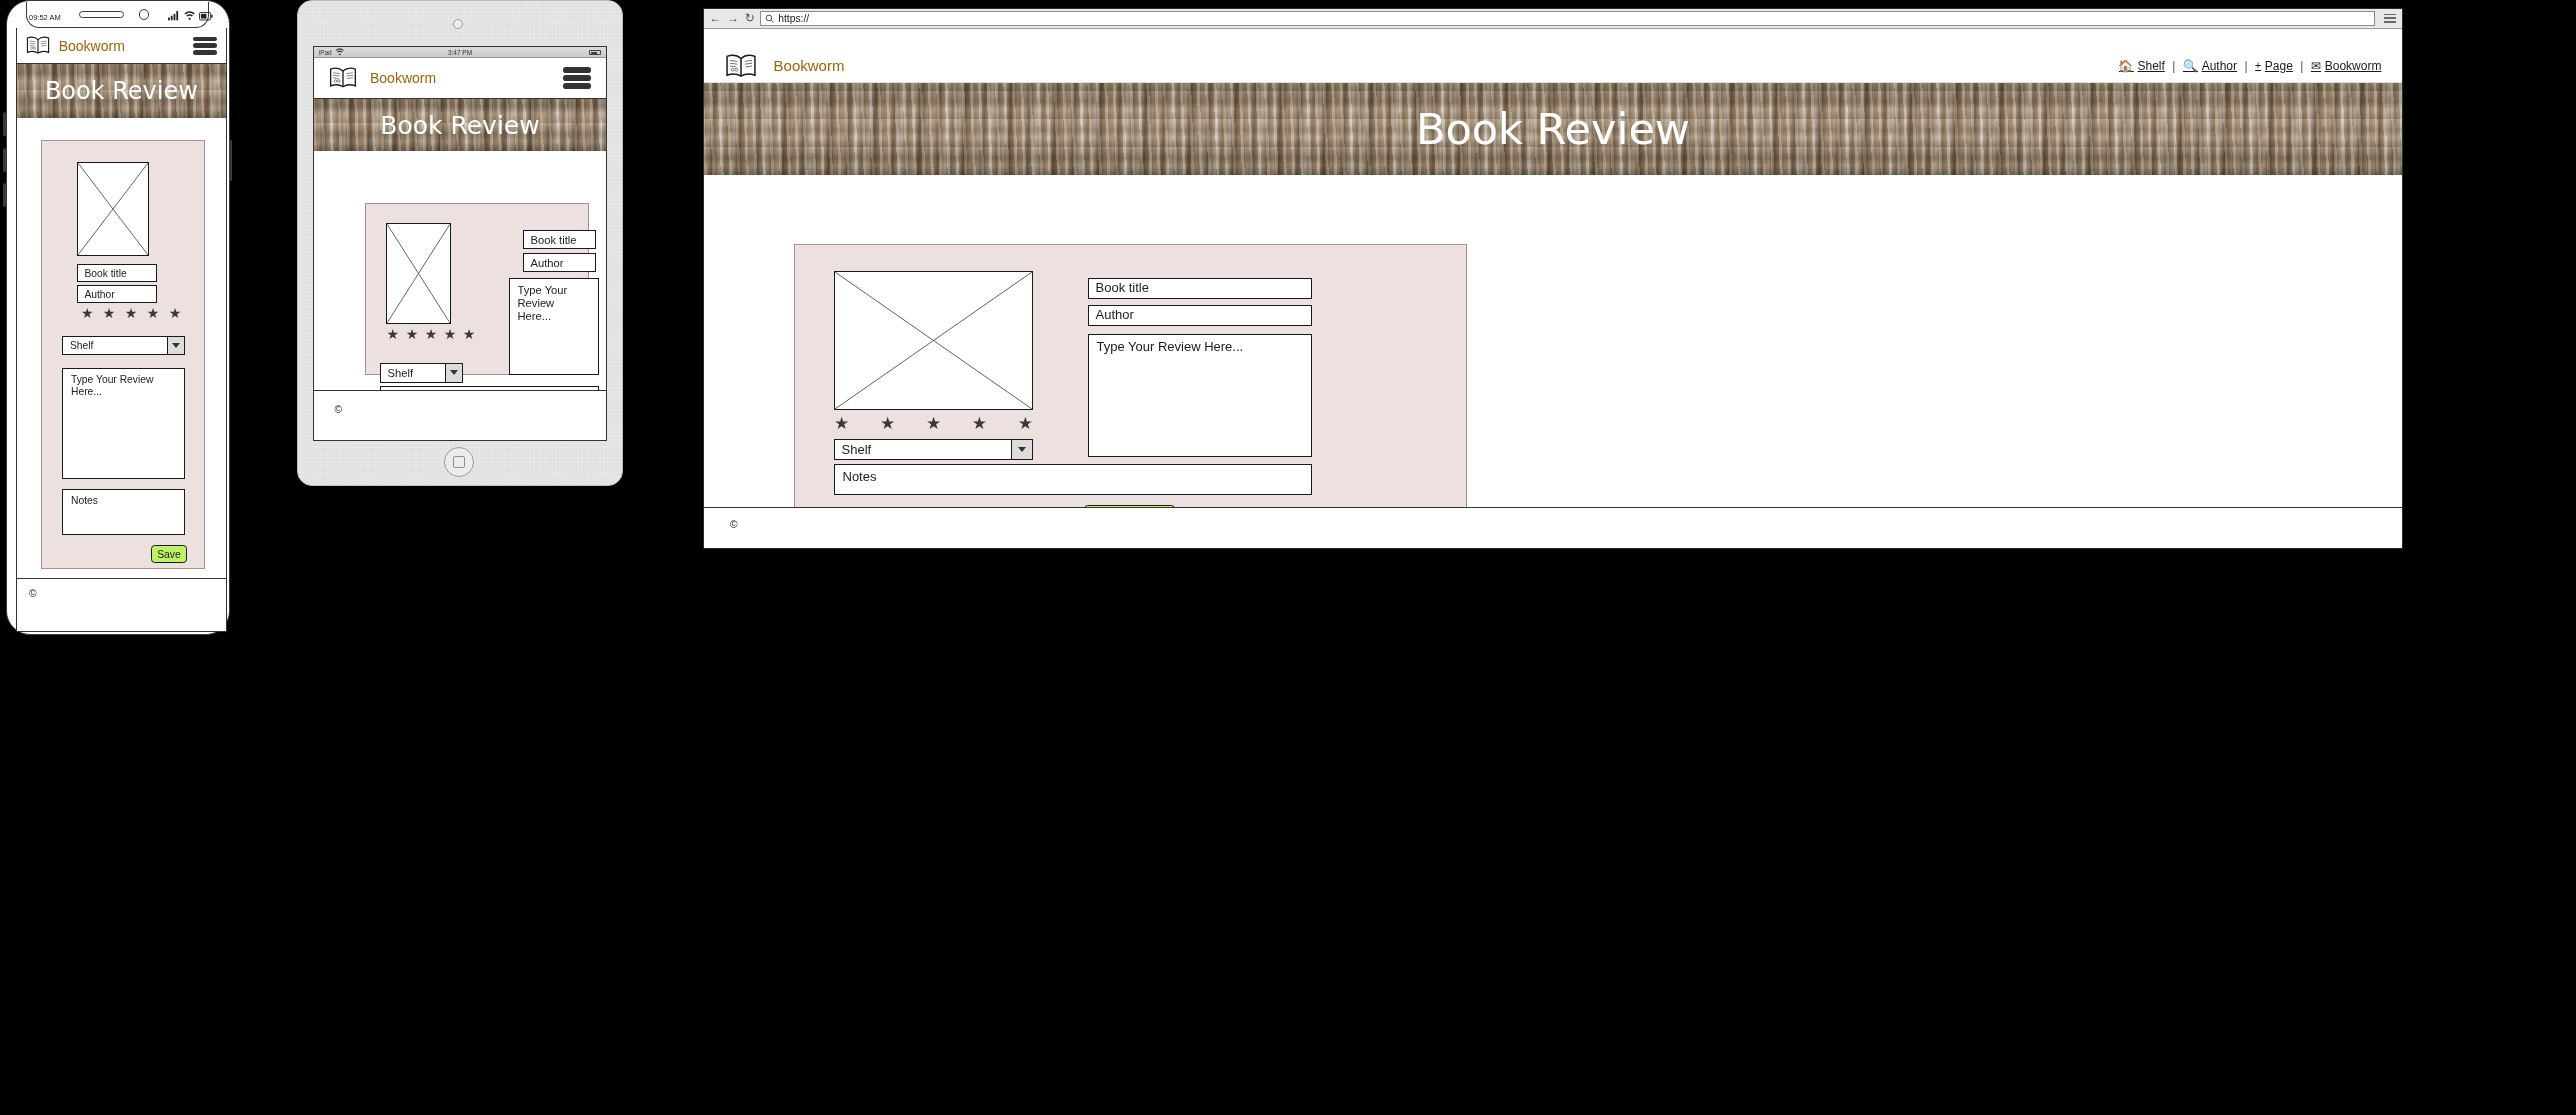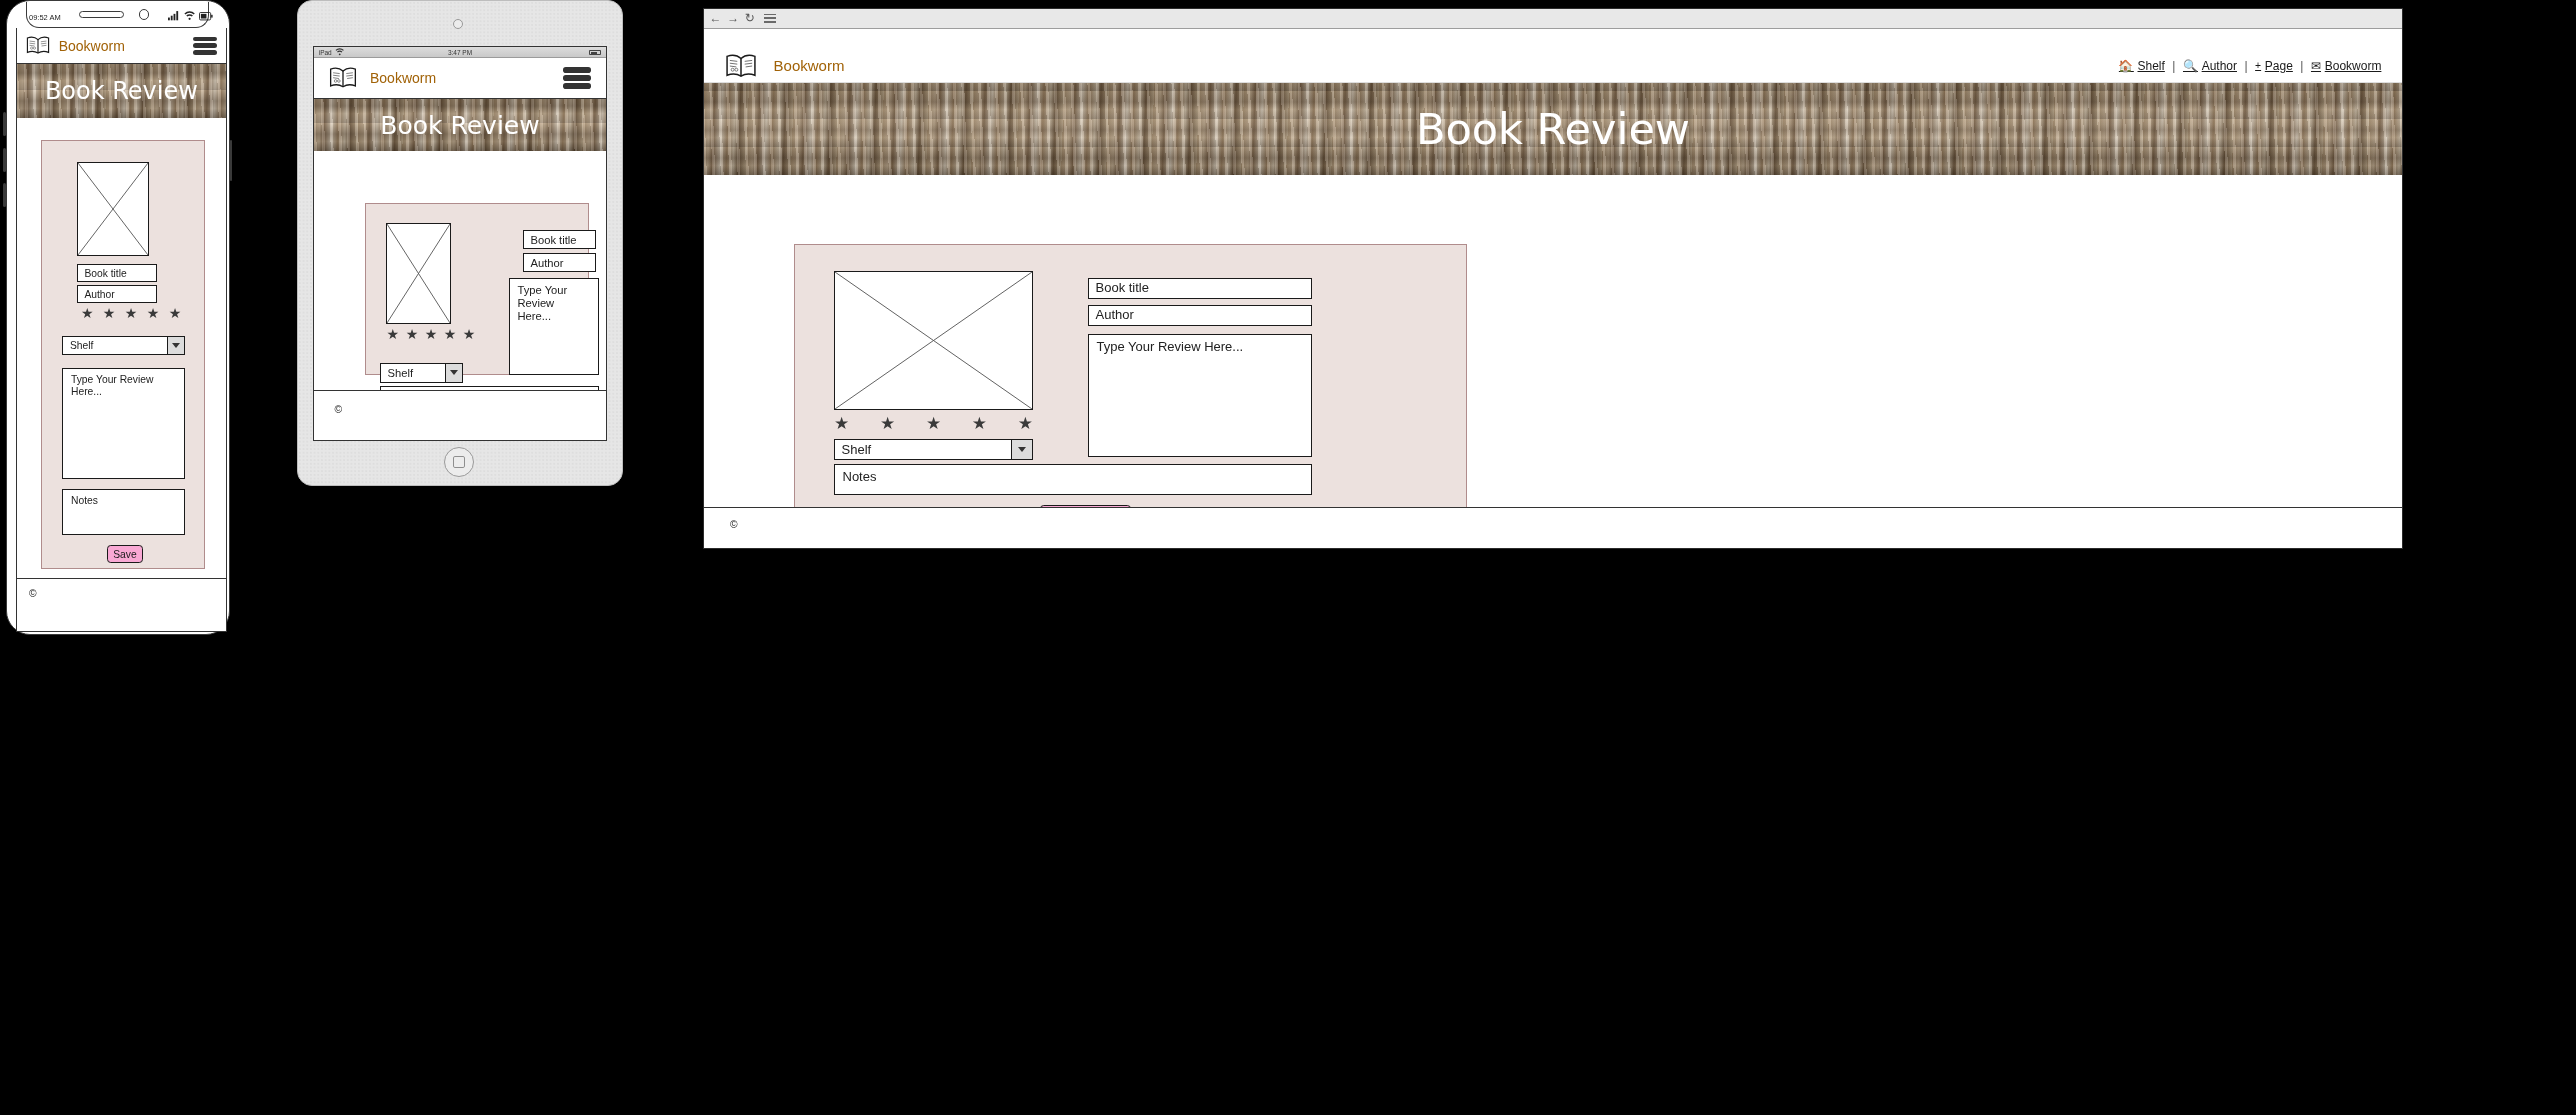--- a/index.html
+++ b/index.html
@@ -14,23 +14,23 @@
   .wf-input {
     background: #fff; border: 1.9px solid #1a1a1a;
     color: #222; display: flex; align-items: flex-start;
     padding: 2.8px 6.5px; font-size: 14px; line-height: 1.15;
   }
   .wf-area {
     background: #fff; border: 1.9px solid #1a1a1a;
     color: #222; padding: 4.7px 7.5px; font-size: 14px; line-height: 1.18;
   }
   .wf-btn {
-    background: #f9a8d4; border: 1.9px solid #1a1a1a; border-radius: 3.7px;
+    background: #bef264; border: 1.9px solid #1a1a1a; border-radius: 3.7px;
     font-size: 14px; color: #1a1a1a; display: flex;
-    align-items: center; justify-content: center;
+    align-items: center; justify-content: center; margin-left: 44px;
   }
   .wf-select {
     background: #fff; border: 1.9px solid #1a1a1a; display: flex;
     align-items: center; font-size: 14px; color: #222; padding-left: 6.5px;
     position: relative;
   }
   .wf-select .arrow-box {
     position: absolute; right: 0; top: 0; bottom: 0; width: 17px;
     background: #dcdcdc; border-left: 1.9px solid #1a1a1a;
     display: flex; align-items: center; justify-content: center;
@@ -346,20 +346,27 @@
       </div>
     </div>
   </div>
 
   <div id="desktop">
     <div class="win">
       <div class="win-nav">
         <span class="nav-ico">←</span>
         <span class="nav-ico">→</span>
         <span class="nav-ico">↻</span>
+        <div class="url-bar">
+          <svg width="9.4" height="9.4" viewBox="0 0 12 12">
+              <circle cx="5" cy="5" r="3.6" stroke="#444" stroke-width="1.2" fill="none"></circle>
+              <line x1="7.8" y1="7.8" x2="11" y2="11" stroke="#444" stroke-width="1.2"></line>
+            </svg>
+          <span>https://</span>
+        </div>
         <div class="win-menu">
             <span></span>
             <span></span>
             <span></span>
           </div>
       </div>
 
       <div class="win-content">
 
         <div class="dtop-header">

